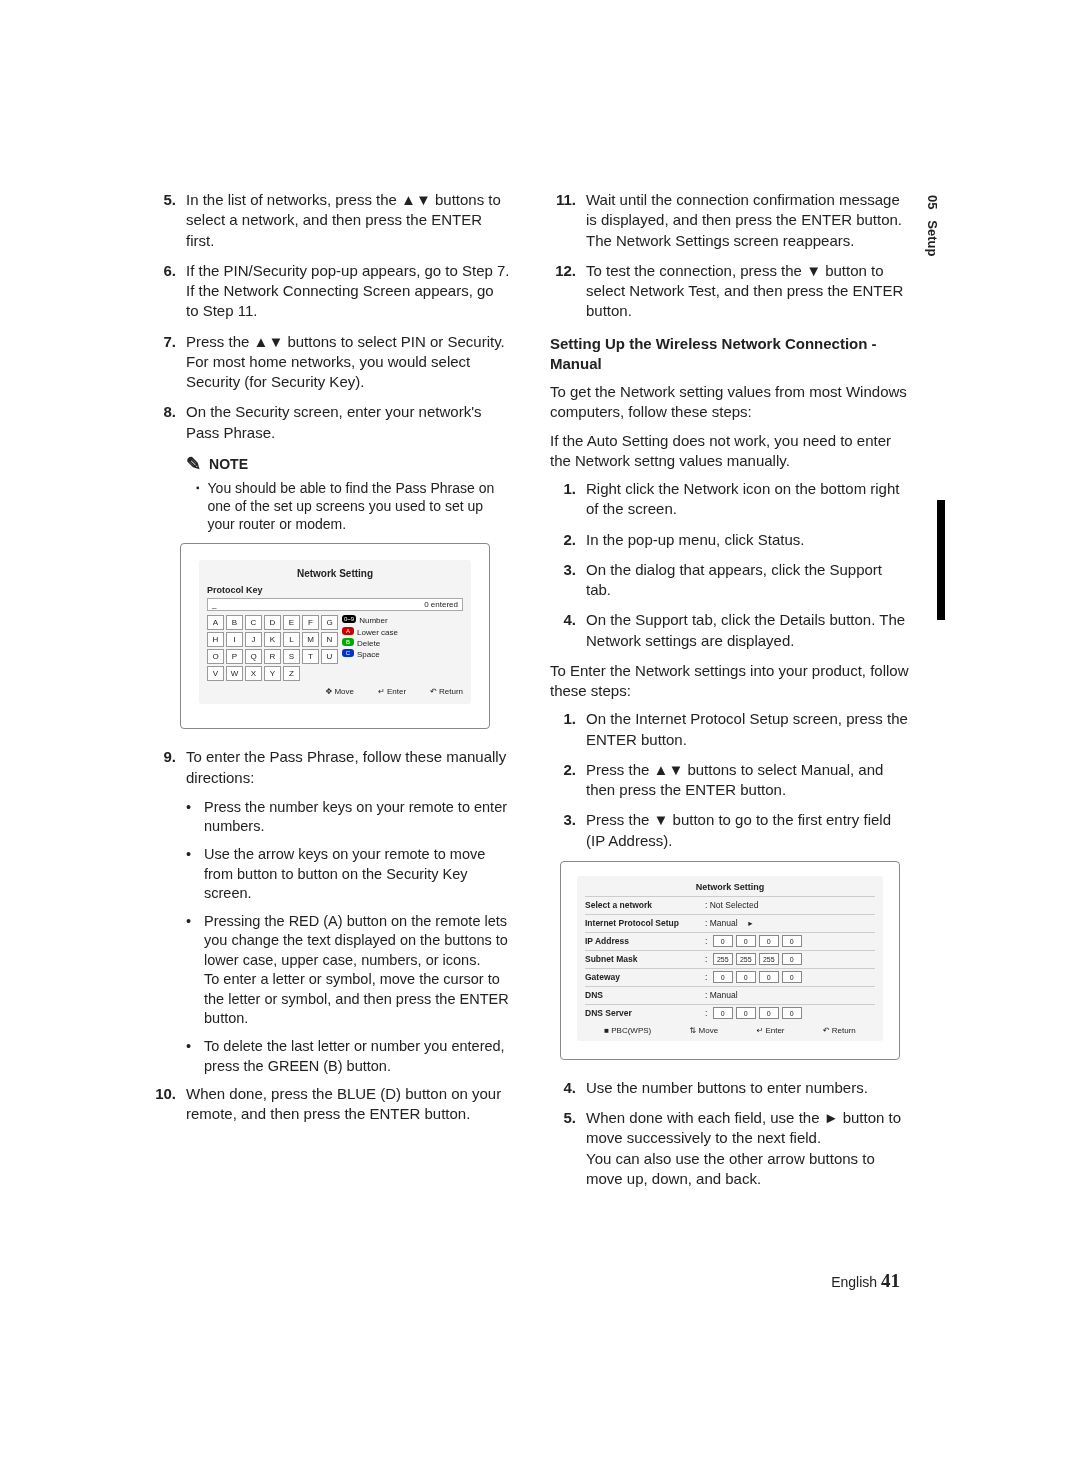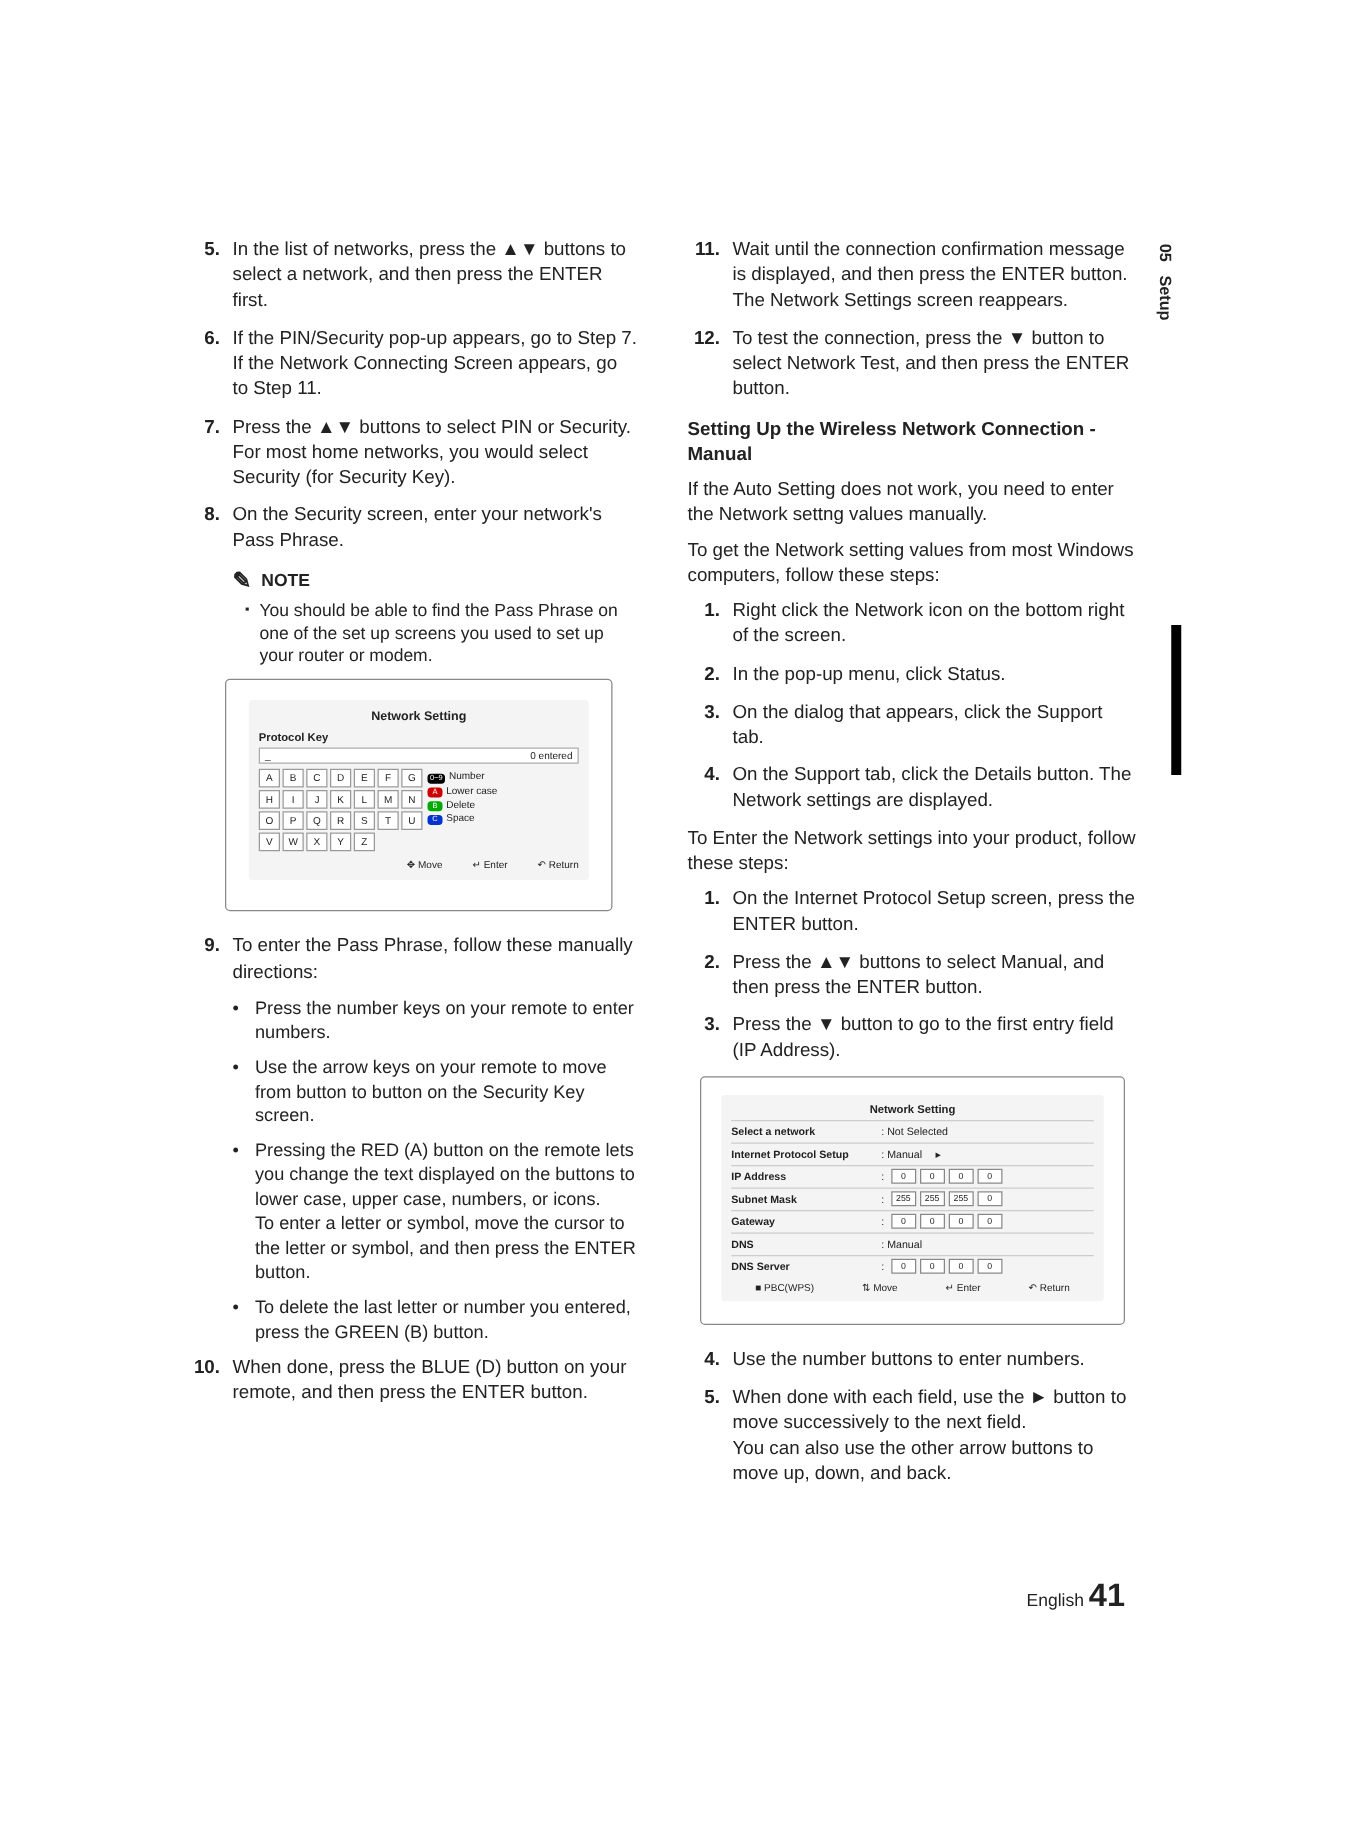--- a/index.html
+++ b/index.html
@@ -89,21 +89,21 @@
   }
   .fig1-row { display: flex; gap: 4px; align-items: flex-start; }
   .kb { display: flex; flex-direction: column; gap: 2px; }
   .kb-row { display: flex; gap: 2px; }
   .key {
     width: 17px; height: 15px; border: 1px solid #999;
     display: flex; align-items: center; justify-content: center;
     font-size: 8px; background: #fff;
   }
   .legend { font-size: 8px; line-height: 1.4; }
-  .legend div { display: flex; align-items: flex-end; gap: 3px; }
+  .legend div { display: flex; align-items: flex-start; gap: 3px; }
   .lg-pill {
     display:inline-block; min-width:12px; height:8px;
     border-radius:3px; font-size:6px; text-align:center; color:#fff;
     line-height:8px; padding:0 2px;
   }
   .lg-black{background:#000;} .lg-red{background:#c00;} .lg-green{background:#0a0;} .lg-blue{background:#03c;}
   .fig1-foot {
     display:flex; justify-content:flex-end; gap:24px; font-size:8px;
     margin-top:6px;
   }
@@ -148,21 +148,21 @@
     height: 120px;
     background: #000;
   }
 
   .page-num {
     position: absolute;
     bottom: 185px;
     right: 180px;
     font-size: 14px;
   }
-  .page-num .big { font-size: 26px; font-weight: bold; }
+  .page-num .big { font-size: 19px; font-weight: bold; font-family: Liberation Serif, serif; }
 </style>
 </head>
 <body>
 
 <div class="side-tab">
   <span>05</span>&nbsp;&nbsp;
   <span>Setup</span>
 </div>
 <div class="black-bar"></div>
 
@@ -309,22 +309,22 @@
         <div class="step-num">11.</div>
         <div class="step-body">Wait until the connection confirmation message is displayed, and then press the ENTER button. The Network Settings screen reappears.</div>
       </div>
       <div class="step-item">
         <div class="step-num">12.</div>
         <div class="step-body">To test the connection, press the ▼ button to select Network Test, and then press the ENTER button.</div>
       </div>
     </div>
 
     <div class="heading">Setting Up the Wireless Network Connection - Manual</div>
+    <div class="para">To get the Network setting values from most Windows computers, follow these steps:</div>
     <div class="para">If the Auto Setting does not work, you need to enter the Network settng values manually.</div>
-    <div class="para">To get the Network setting values from most Windows computers, follow these steps:</div>
 
     <div class="step-list">
       <div class="step-item">
           <div class="step-num">1.</div>
           <div class="step-body">Right click the Network icon on the bottom right of the screen.</div>
         </div>
       <div class="step-item">
           <div class="step-num">2.</div>
           <div class="step-body">In the pop-up menu, click Status.</div>
         </div>

